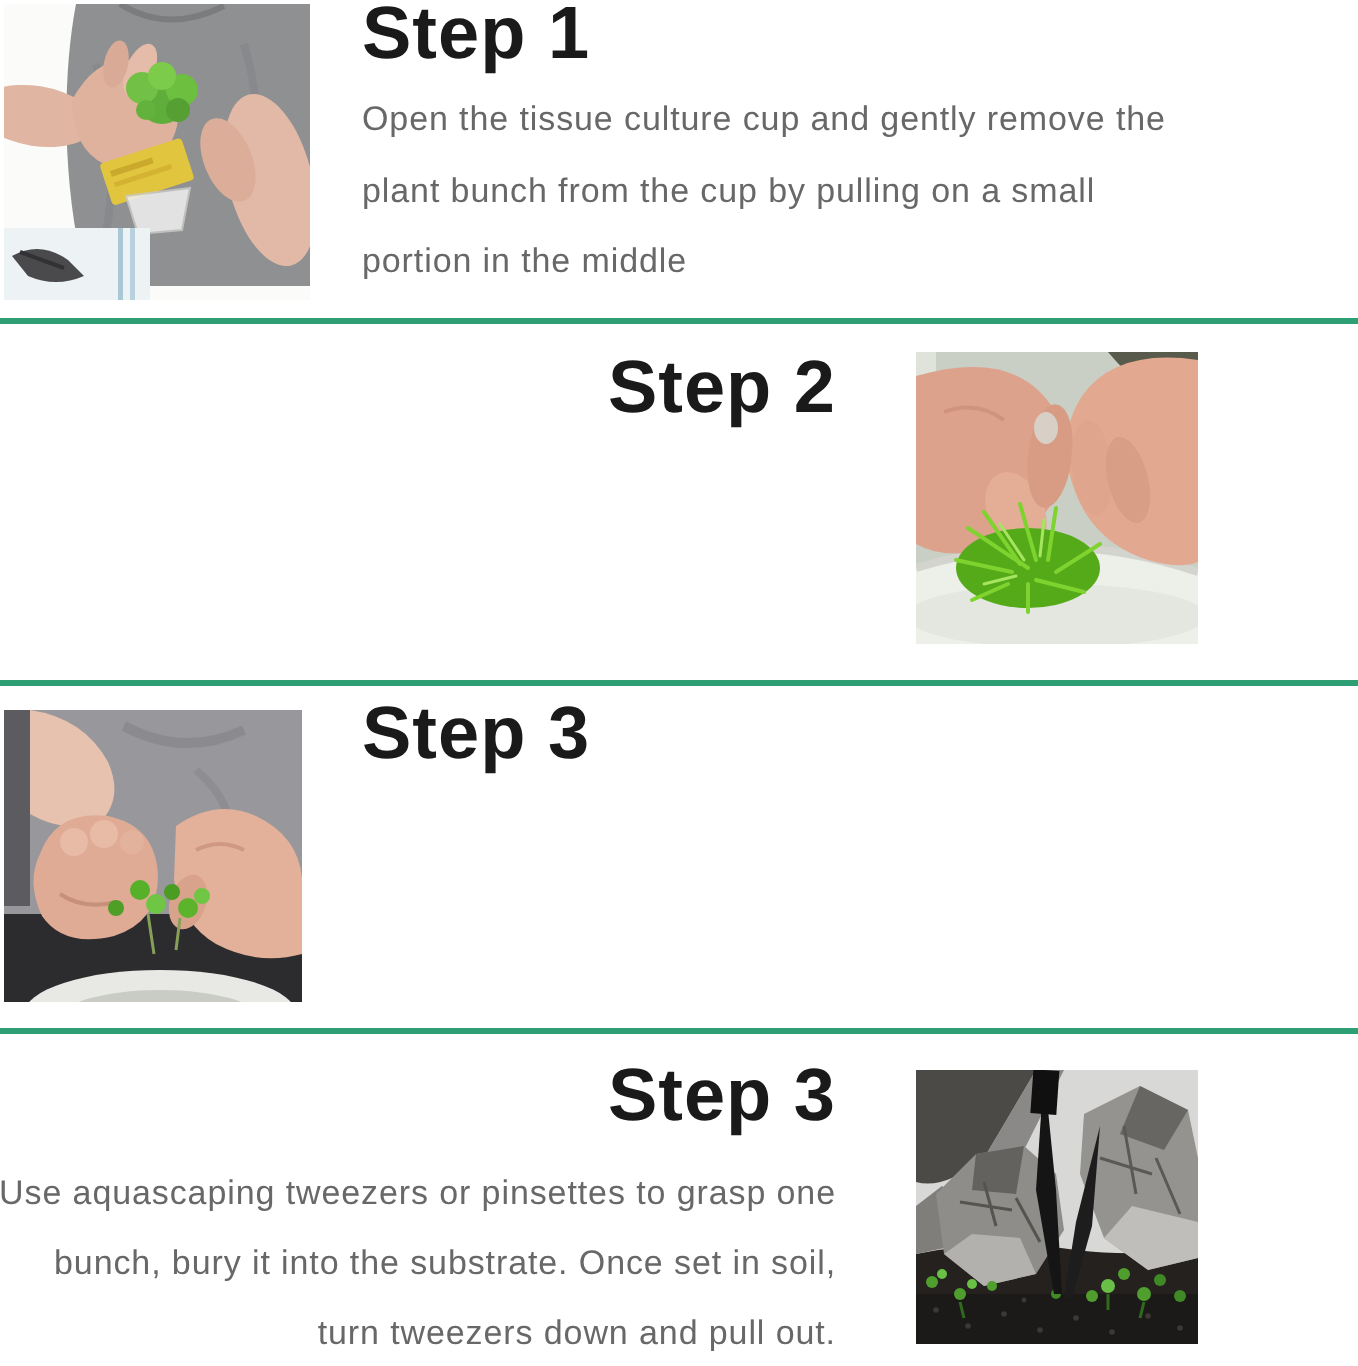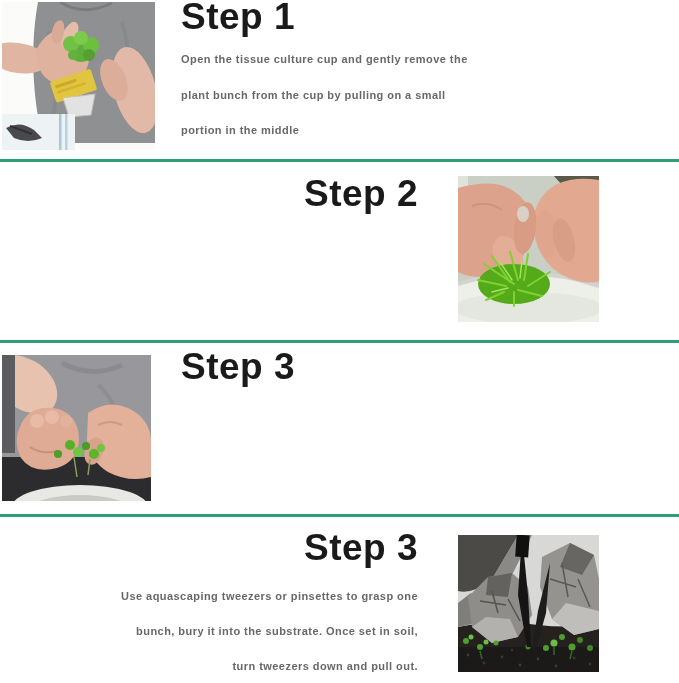--- a/index.html
+++ b/index.html
@@ -27,21 +27,21 @@
   .textblock{position:absolute;top:0;bottom:0;}
   .text-left{left:181px;width:434px;text-align:left;}
   .text-right{right:183px;width:470px;text-align:right;}
   .title{
     position:absolute;left:0;right:0;margin:0;
     font-size:37px;line-height:1;font-weight:600;color:var(--title-color);
     letter-spacing:.5px;
   }
   .body{
     position:absolute;left:0;right:0;
-    font-size:11px;color:var(--body-color);letter-spacing:.45px;font-weight:700;
+    font-size:17px;color:var(--body-color);letter-spacing:.45px;font-weight:400;
   }
   .s1 .title{top:-2px}   .s1 .body{top:42px;line-height:35.5px}
   .s2 .title{top:13px}   .s2 .body{top:62px;line-height:35px}
   .s3 .title{top:5px}    .s3 .body{top:57px;line-height:33.5px}
   .s4 .title{top:12px}   .s4 .body{top:62px;line-height:35px}
 </style>
 </head>
 <body>
 
 <div class="page">

